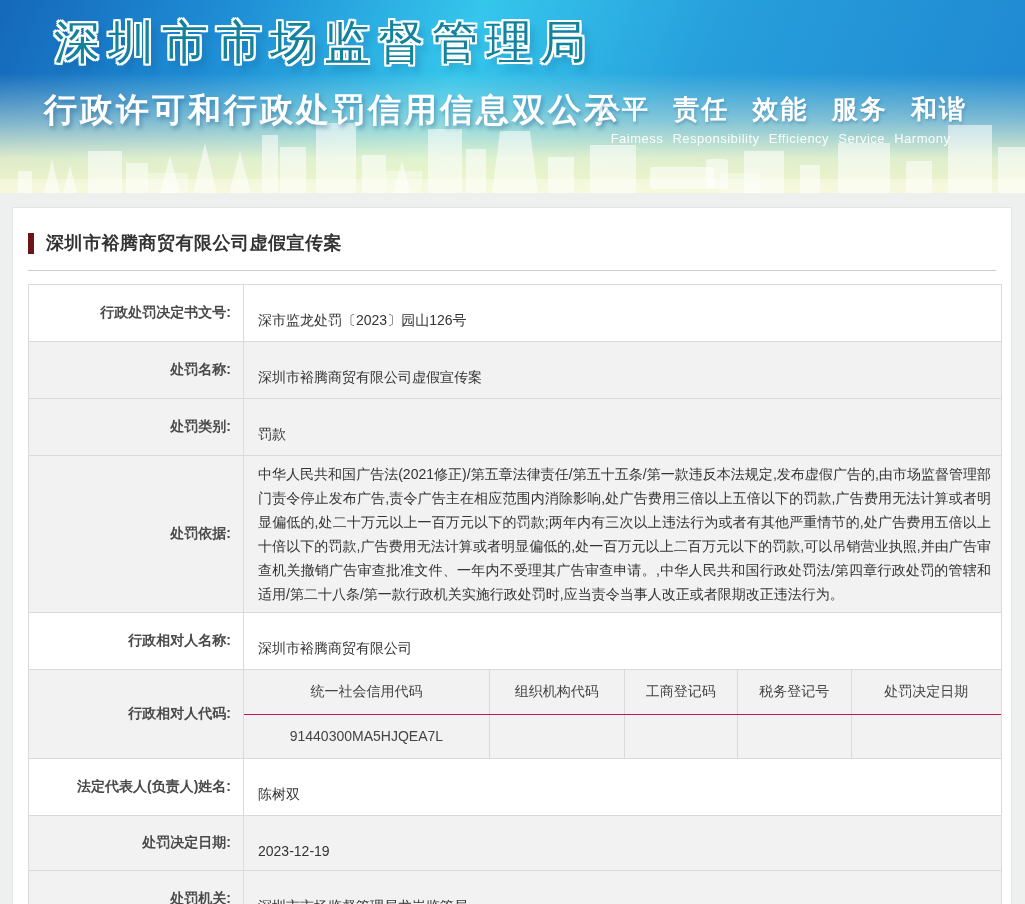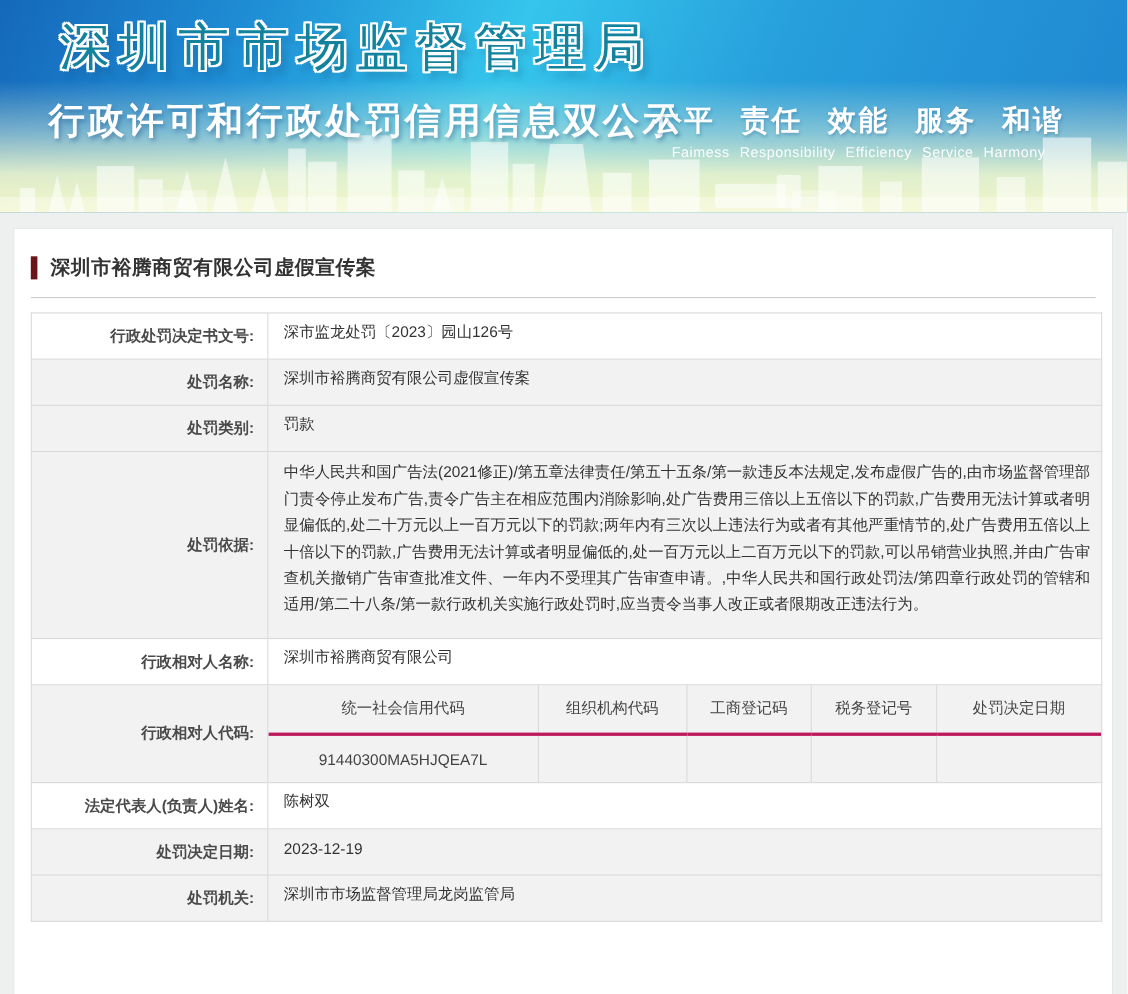--- a/index.html
+++ b/index.html
@@ -57,34 +57,34 @@
   .accent-bar { width:6px; height:21px; background:#6b151b; margin-right:12px; flex:none; }
   .article-title { font-size:18px; font-weight:600; color:#333; letter-spacing:.5px; }
   .rule { border-bottom:1px solid #ccc; margin-top:15px; }
 
   table.info { width:974px; margin:13px auto 0 auto; border-collapse:collapse; table-layout:fixed; }
   table.info td { border:1px solid #dadada; font-size:14px; vertical-align:middle; }
   td.lbl {
     width:215px; text-align:right; padding:11px 12px 11px 6px;
     color:#4a4a4a; height:42px;font-weight:bold;
   }
-  td.val { padding:4px 10px 11px 14px; color:#333; }
+  td.val { padding:27px 10px 11px 14px; color:#333; }
   tr.shaded { background:#f2f2f2; }
   tr.plain  { background:#ffffff; }
-  td.val.long { line-height:24px; padding:6px 10px 19px 14px; text-align:justify; }
+  td.val.long { line-height:24px; padding:6px 10px 6px 14px; text-align:justify; }
 
   
   td.code-cell { padding:0; }
   table.code { width:100%; border-collapse:collapse; table-layout:fixed; }
   table.code td {
     border:none; border-left:1px solid #dadada;
     text-align:center; height:44px; font-size:14px; color:#444;
   }
   table.code td:first-child { border-left:none; }
-  table.code tr.code-head td { border-bottom:3px solid #be185d; }
+  table.code tr.code-head td { border-bottom:1px solid #be185d; }
   table.code col.c1 { width:32.4%; } table.code col.c2 { width:17.8%; }
   table.code col.c3 { width:15%; }   table.code col.c4 { width:15%; }
   table.code col.c5 { width:19.8%; }
 </style>
 </head>
 <body>
 
 <div class="banner">
   <svg class="banner-skyline" viewBox="0 0 1025 72" preserveAspectRatio="none" aria-hidden="true">
     <g fill="rgba(255,255,255,0.55)">

